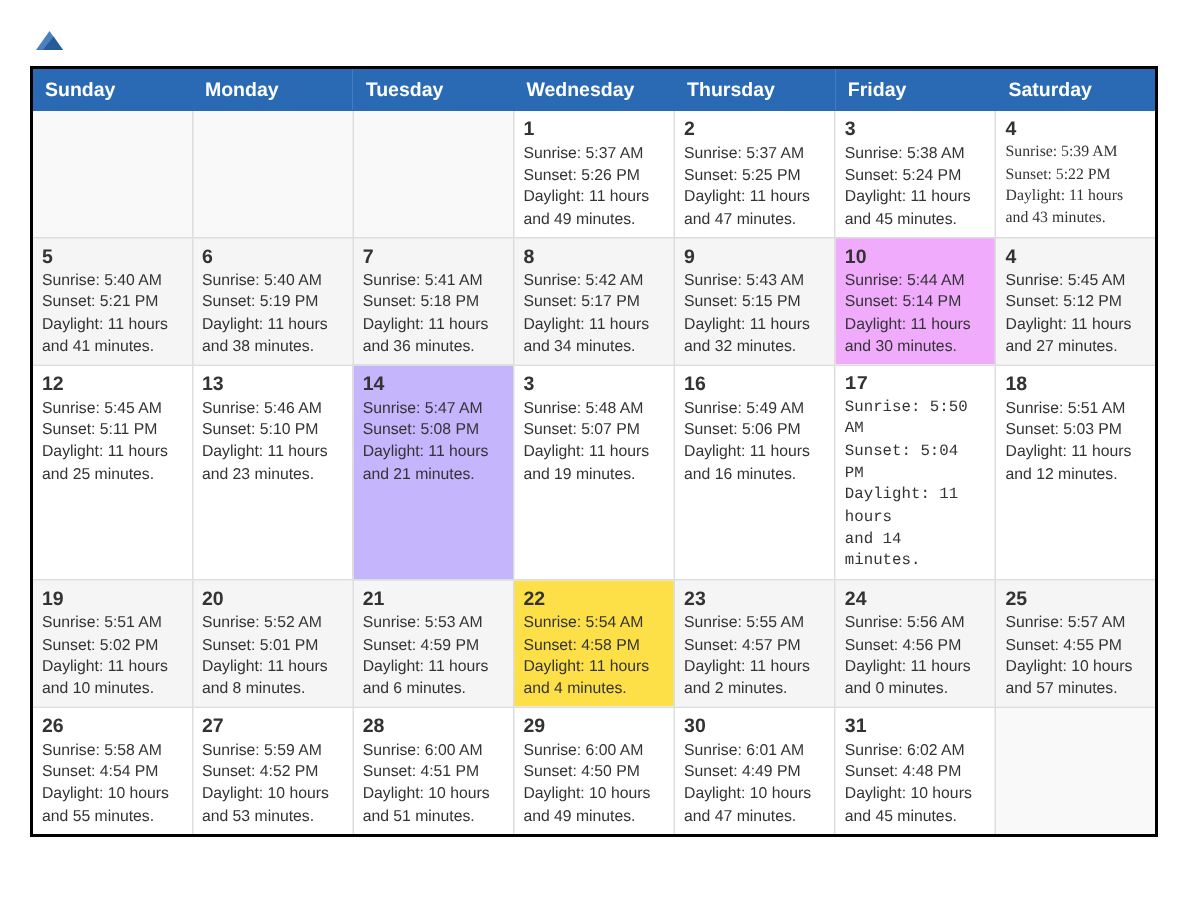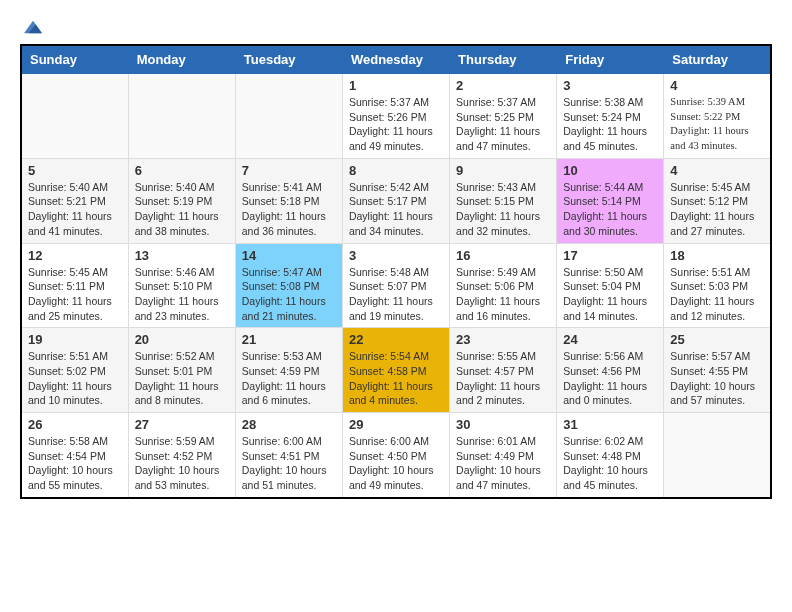--- a/index.html
+++ b/index.html
@@ -184,33 +184,33 @@
       </tr>
       <tr>
         <td style="background: rgb(255, 255, 255);"><span class="day-num">12</span><span class="day-info" style="white-space: pre-line;">Sunrise: 5:45 AM
 Sunset: 5:11 PM
 Daylight: 11 hours
 and 25 minutes.</span></td>
         <td style="background: rgb(255, 255, 255);"><span class="day-num">13</span><span class="day-info" style="white-space: pre-line;">Sunrise: 5:46 AM
 Sunset: 5:10 PM
 Daylight: 11 hours
 and 23 minutes.</span></td>
-        <td style="background: #7dd3fc;"><span class="day-num">14</span><span class="day-info" style="white-space: pre-line;">Sunrise: 5:47 AM
+        <td style="background: #c4b5fd;"><span class="day-num">14</span><span class="day-info" style="white-space: pre-line;">Sunrise: 5:47 AM
 Sunset: 5:08 PM
 Daylight: 11 hours
 and 21 minutes.</span></td>
         <td style="background: rgb(255, 255, 255);"><span class="day-num">3</span><span class="day-info" style="white-space: pre-line;">Sunrise: 5:48 AM
 Sunset: 5:07 PM
 Daylight: 11 hours
 and 19 minutes.</span></td>
         <td style="background: rgb(255, 255, 255);"><span class="day-num">16</span><span class="day-info" style="white-space: pre-line;">Sunrise: 5:49 AM
 Sunset: 5:06 PM
 Daylight: 11 hours
 and 16 minutes.</span></td>
-        <td style="background: rgb(255, 255, 255);"><span class="day-num">17</span><span class="day-info" style="white-space: pre-line;">Sunrise: 5:50 AM
+        <td style="background: rgb(255, 255, 255); font-family: Liberation Mono, monospace;"><span class="day-num">17</span><span class="day-info" style="white-space: pre-line;">Sunrise: 5:50 AM
 Sunset: 5:04 PM
 Daylight: 11 hours
 and 14 minutes.</span></td>
         <td style="background: rgb(255, 255, 255);"><span class="day-num">18</span><span class="day-info" style="white-space: pre-line;">Sunrise: 5:51 AM
 Sunset: 5:03 PM
 Daylight: 11 hours
 and 12 minutes.</span></td>
       </tr>
       <tr>
         <td style="background: rgb(245, 245, 245);"><span class="day-num">19</span><span class="day-info" style="white-space: pre-line;">Sunrise: 5:51 AM
@@ -218,21 +218,21 @@
 Daylight: 11 hours
 and 10 minutes.</span></td>
         <td style="background: rgb(245, 245, 245);"><span class="day-num">20</span><span class="day-info" style="white-space: pre-line;">Sunrise: 5:52 AM
 Sunset: 5:01 PM
 Daylight: 11 hours
 and 8 minutes.</span></td>
         <td style="background: rgb(245, 245, 245);"><span class="day-num">21</span><span class="day-info" style="white-space: pre-line;">Sunrise: 5:53 AM
 Sunset: 4:59 PM
 Daylight: 11 hours
 and 6 minutes.</span></td>
-        <td style="background: #eab308;"><span class="day-num">22</span><span class="day-info" style="white-space: pre-line;">Sunrise: 5:54 AM
+        <td style="background: #fde047;"><span class="day-num">22</span><span class="day-info" style="white-space: pre-line;">Sunrise: 5:54 AM
 Sunset: 4:58 PM
 Daylight: 11 hours
 and 4 minutes.</span></td>
         <td style="background: rgb(245, 245, 245);"><span class="day-num">23</span><span class="day-info" style="white-space: pre-line;">Sunrise: 5:55 AM
 Sunset: 4:57 PM
 Daylight: 11 hours
 and 2 minutes.</span></td>
         <td style="background: rgb(245, 245, 245);"><span class="day-num">24</span><span class="day-info" style="white-space: pre-line;">Sunrise: 5:56 AM
 Sunset: 4:56 PM
 Daylight: 11 hours

